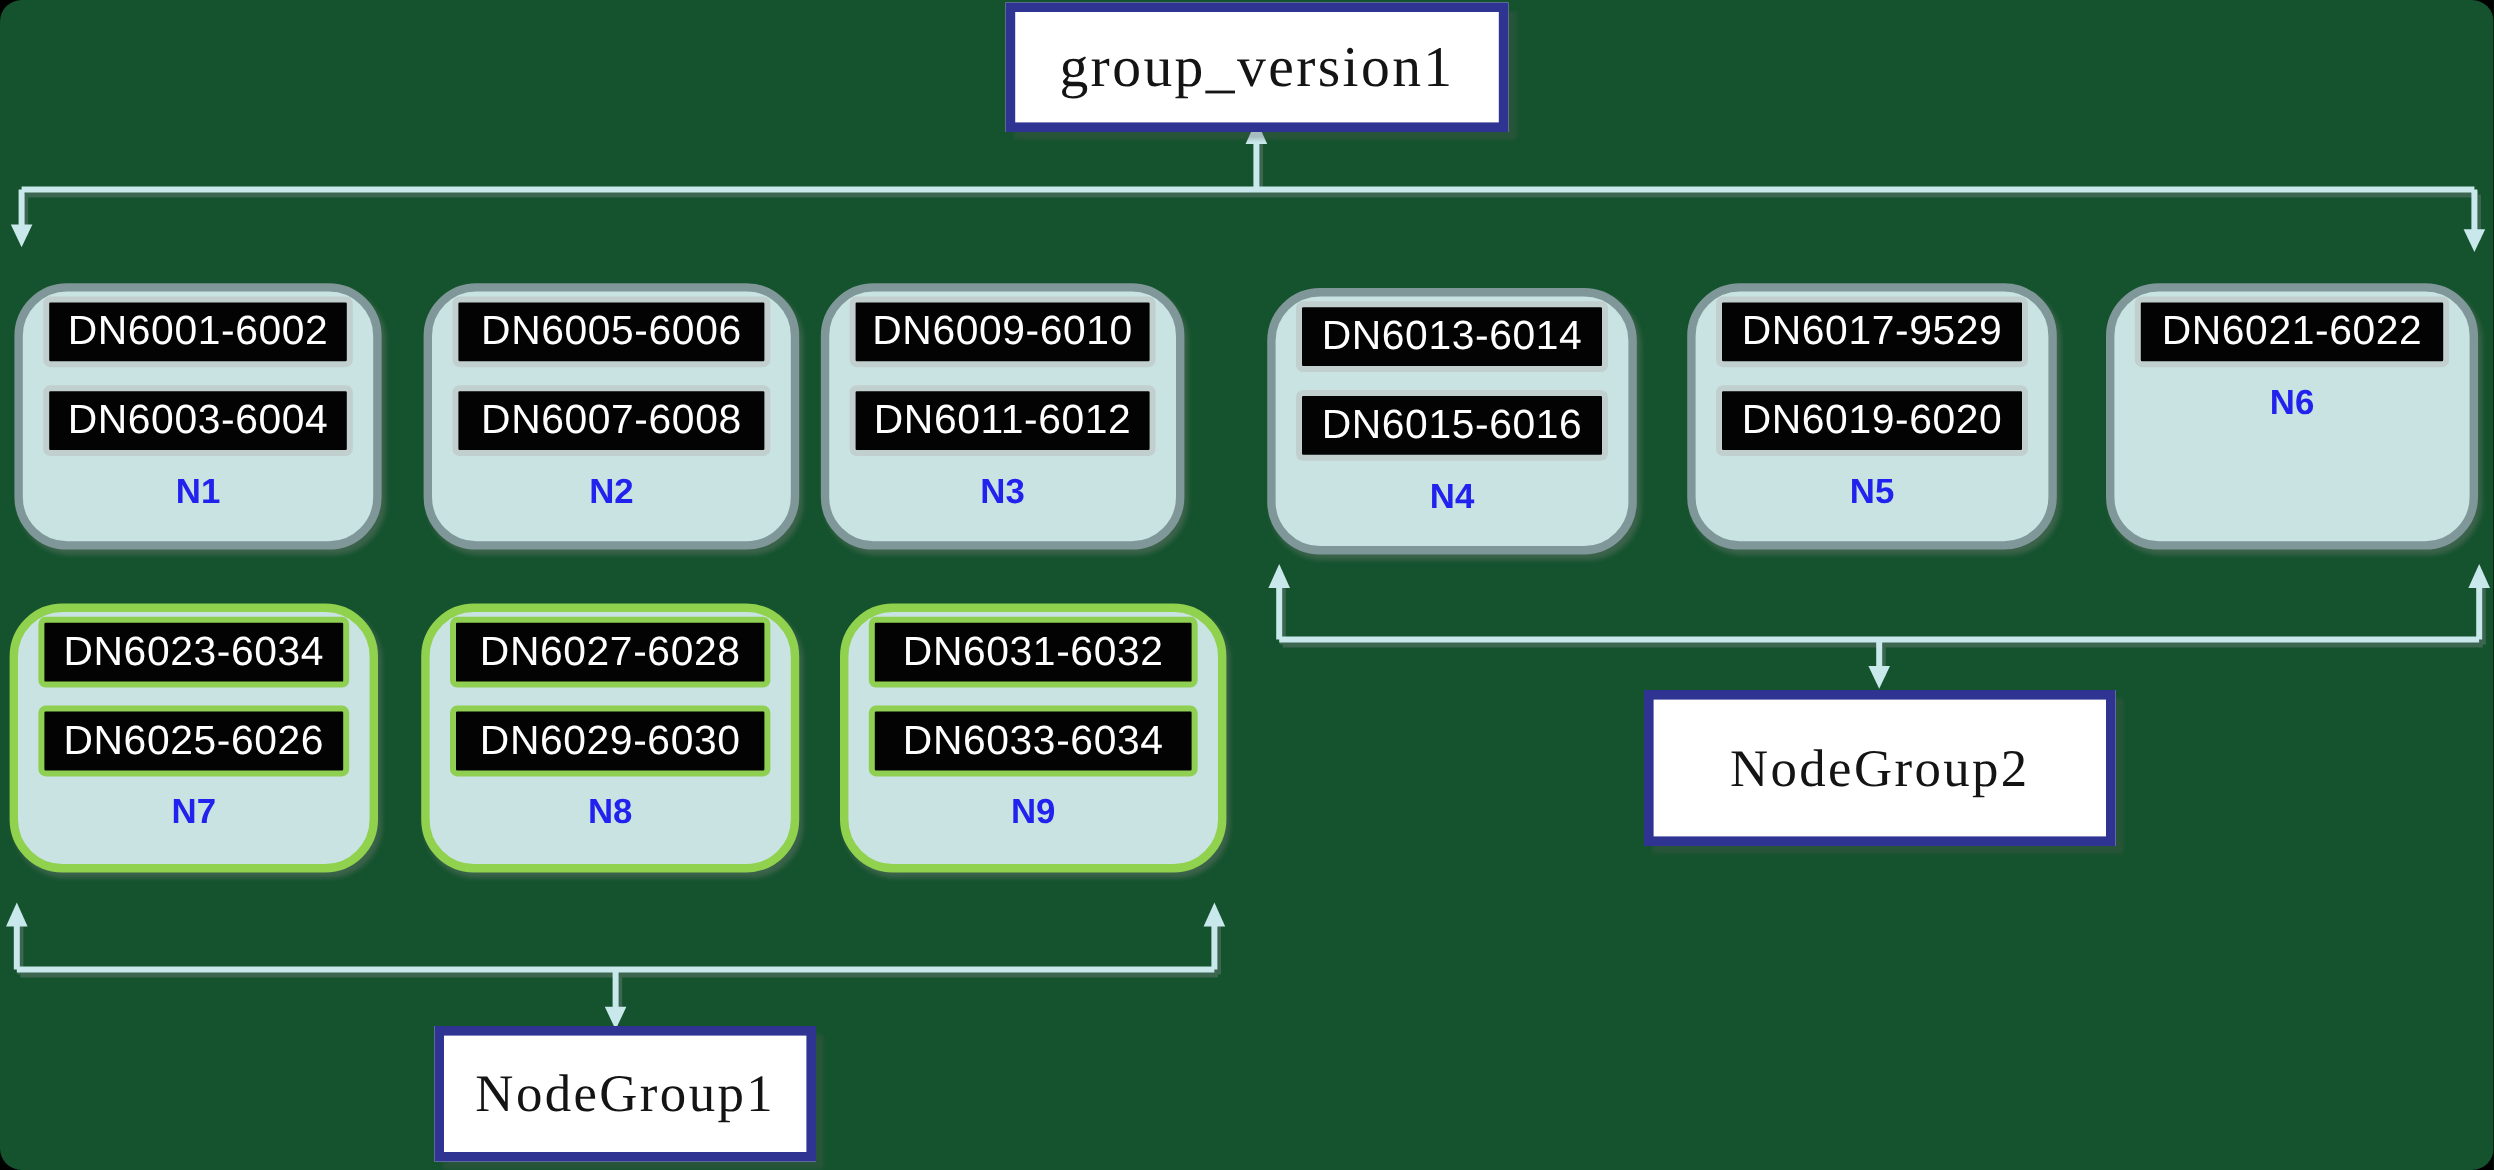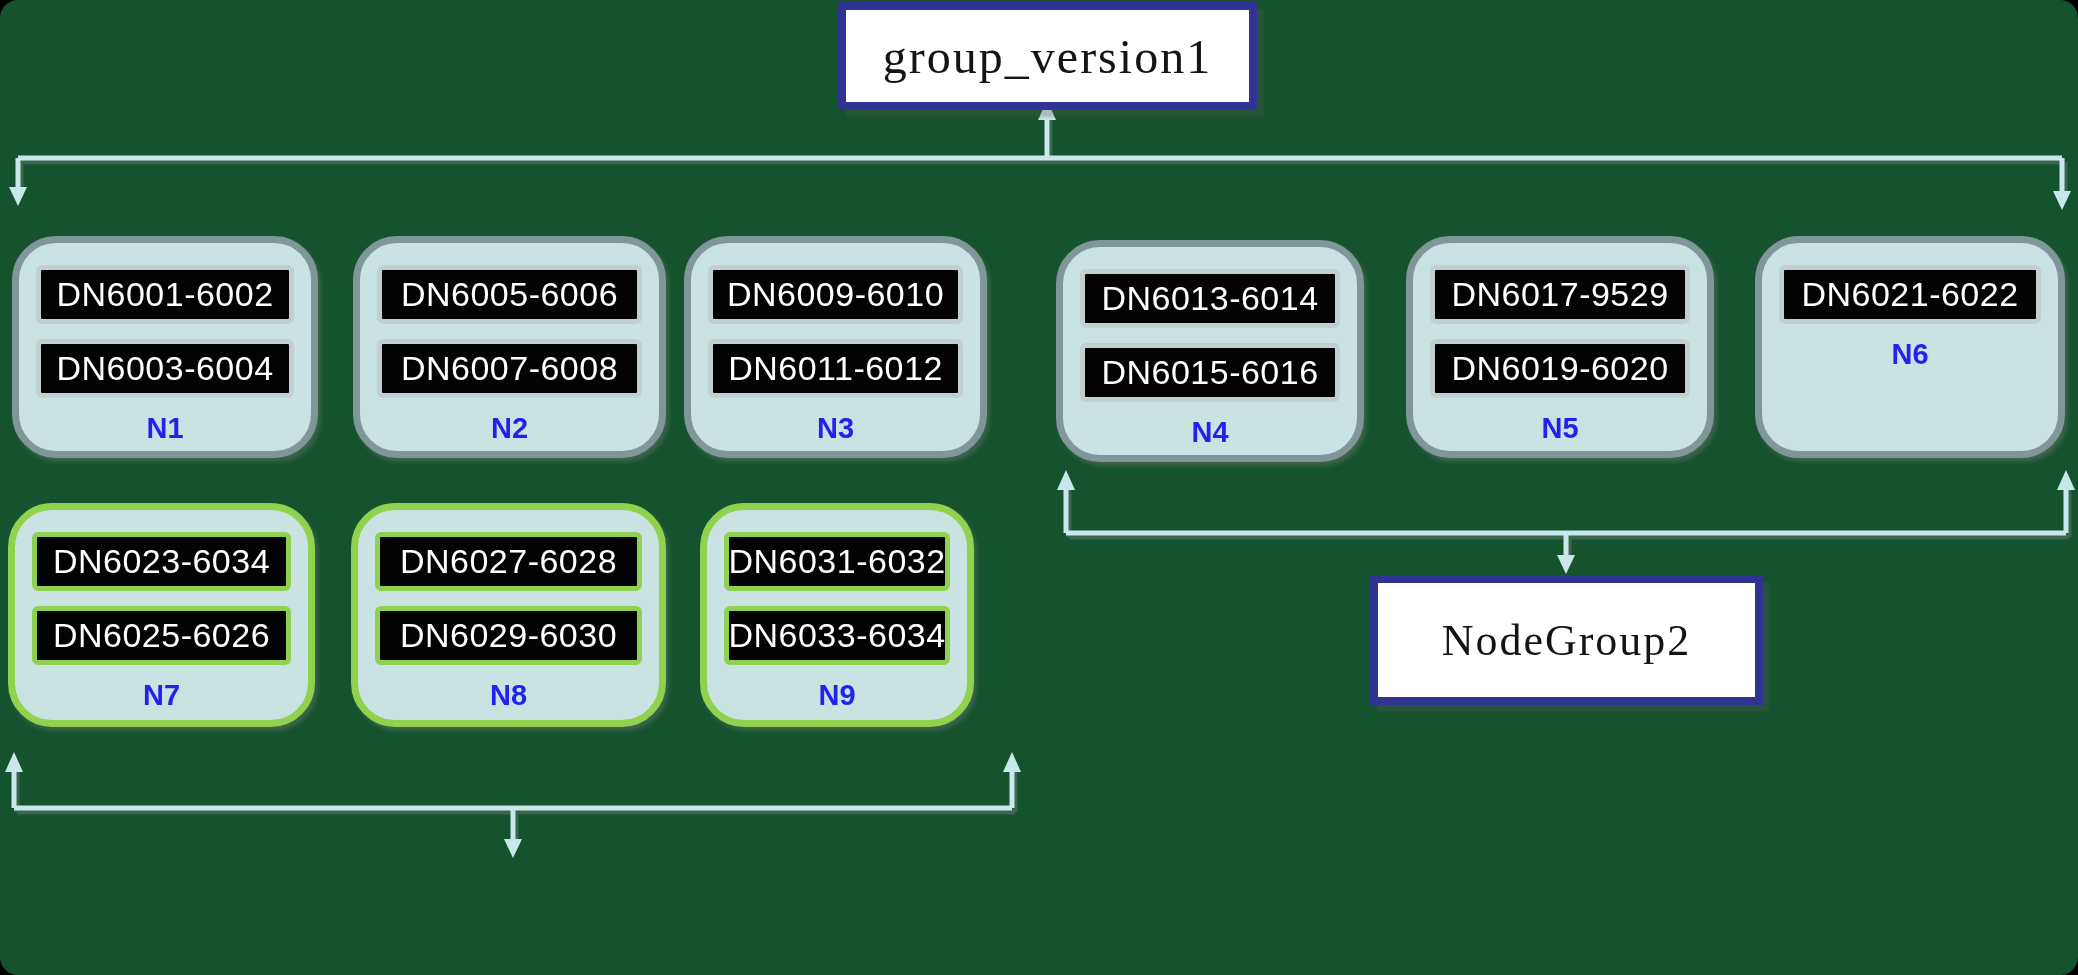--- a/index.html
+++ b/index.html
@@ -35,21 +35,21 @@
   }
   .node.teal{border:7px solid #7f9798;}
   .node.green{border:7px solid #90d14e;}
   .bar{
     box-sizing:border-box;align-self:stretch;margin:0 17px;height:59px;
     background:#030303;border-radius:6px;
     display:flex;align-items:center;justify-content:center;
   }
   .node.teal  .bar{border:5px solid #c2cfcf;}
   .node.green .bar{border:5px solid #8fd052;}
-  .bar:nth-of-type(1){margin-top:22px;text-align:center;}
+  .bar:nth-of-type(1){margin-top:4px;text-align:center;}
   .bar:nth-of-type(2){margin-top:15px;}
   .bar-text{color:#ffffff;font-size:34px;letter-spacing:.5px;white-space:nowrap;}
   .node-label{
     margin-top:7px;color:#2222ee;font-size:29px;font-weight:bold;line-height:46px;
   }
 
   
   .watermark{
     position:absolute;right:16px;bottom:24px;
     font-size:33px;font-weight:bold;color:#dcdcdc;letter-spacing:1px;
@@ -92,20 +92,23 @@
   </svg>
 
   <div class="label-box" id="title-box">
     <span class="label-text">group_version1</span>
   </div>
 
   <div class="label-box" id="ng2-box">
     <span class="label-text">NodeGroup2</span>
   </div>
 
+  <div class="label-box" id="ng1-box">
+    <span class="label-text">NodeGroup1</span>
+  </div>
 
   <div id="nodes-layer">
     <div class="node teal" style="left: 12px; top: 236px; width: 306px; height: 222px;">
       <div class="bar">
         <span class="bar-text">DN6001-6002</span>
       </div>
       <div class="bar">
         <span class="bar-text">DN6003-6004</span>
       </div>
       <div class="node-label">N1</div>
@@ -171,21 +174,21 @@
     <div class="node green" style="left: 351px; top: 503px; width: 315px; height: 224px;">
       <div class="bar">
         <span class="bar-text">DN6027-6028</span>
       </div>
       <div class="bar">
         <span class="bar-text">DN6029-6030</span>
       </div>
       <div class="node-label">N8</div>
     </div>
 
-    <div class="node green" style="left: 700px; top: 503px; width: 274px; height: 224px;">
+    <div class="node green" style="left: 700px; top: 503px; width: 322px; height: 224px;">
       <div class="bar">
         <span class="bar-text">DN6031-6032</span>
       </div>
       <div class="bar">
         <span class="bar-text">DN6033-6034</span>
       </div>
       <div class="node-label">N9</div>
     </div>
   </div>
 

